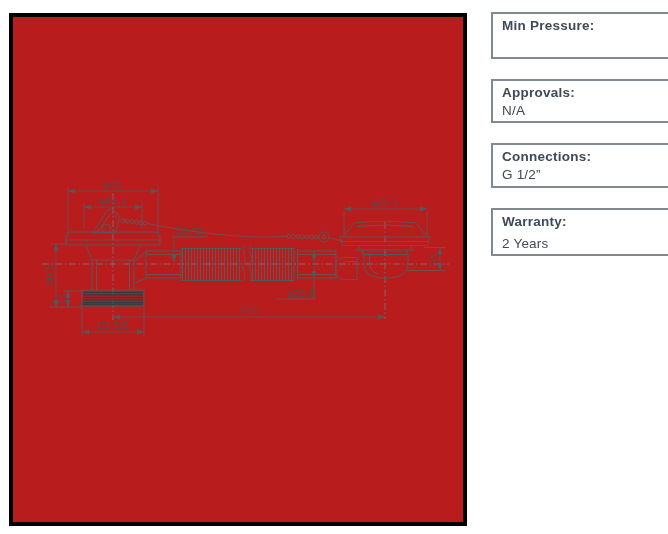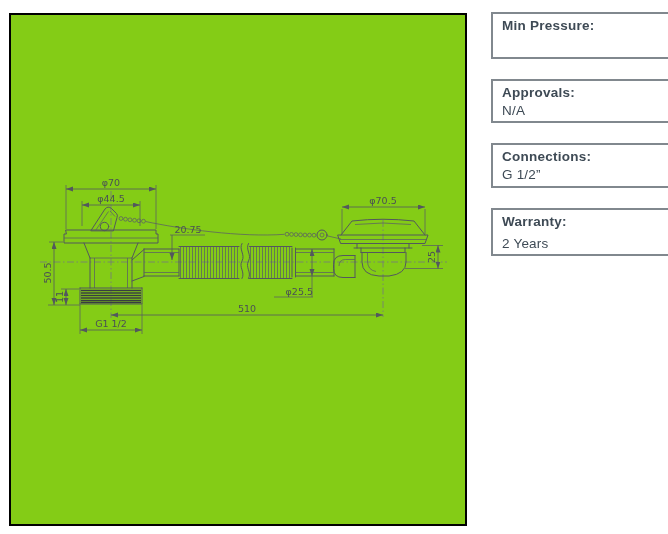--- a/index.html
+++ b/index.html
@@ -1,19 +1,19 @@
 <!DOCTYPE html>
 <html><head>
 <meta charset="utf-8">
 <style>
   html,body{margin:0;padding:0;background:#ffffff;}
   body{width:668px;height:534px;overflow:hidden;font-family:"Liberation Sans",sans-serif;}
   .page{position:relative;width:668px;height:534px;background:#fff;}
   .diagram-box{position:absolute;left:9px;top:13px;width:458px;height:513px;
-    border:2px solid #000000;box-sizing:border-box;background:#84cc16;}
+    border:4px solid #000000;box-sizing:border-box;background:#b91c1c;}
   .diagram-box svg{display:block;}
   .info-box{position:absolute;left:491px;width:205px;box-sizing:border-box;
     border:2px solid #81888e;background:#fff;color:#3e4a55;padding:4px 8px 0 9px;}
   .b1{top:12px;height:47px;}
   .b2{top:79px;height:44px;}
   .b3{top:143px;height:45px;}
   .b4{top:208px;height:48px;}
   .info-label{font-size:13.5px;font-weight:700;letter-spacing:.25px;line-height:16px;}
   .info-value{font-size:13.5px;font-weight:400;letter-spacing:.2px;line-height:16px;margin-top:2px;}
   .b4 .info-value{margin-top:6px;}

